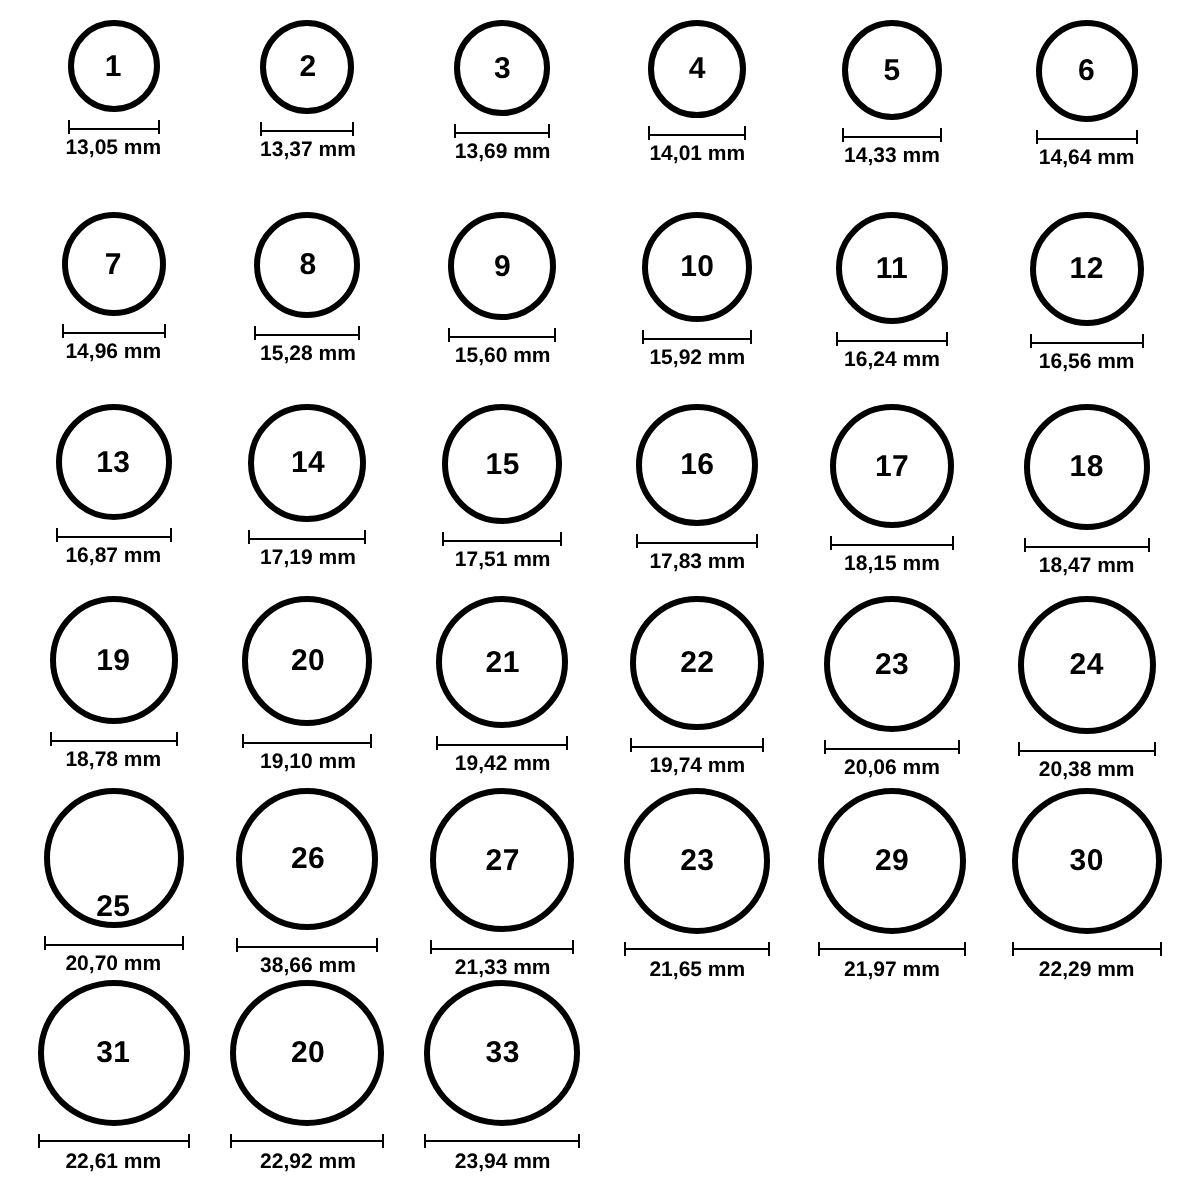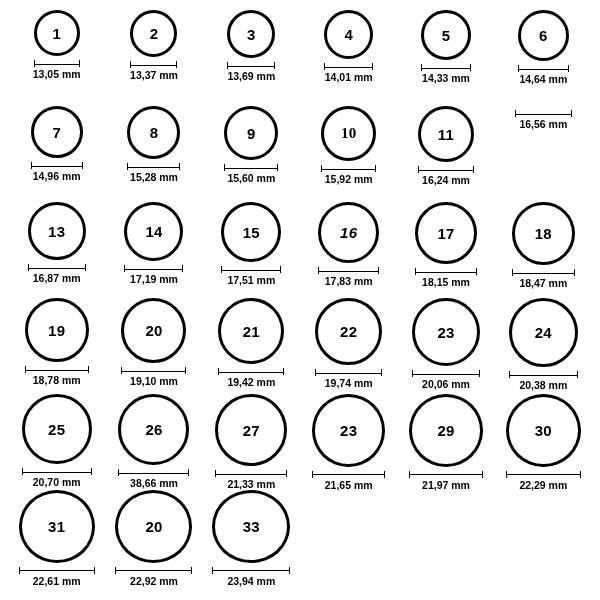--- a/index.html
+++ b/index.html
@@ -160,38 +160,41 @@
       <div class="ring-cell">
         <div class="ring-circle" style="width: 54px; height: 54px;">
           <span class="ring-size">9</span>
         </div>
         <div class="measure">
           <div class="measure-bar" style="width: 54px;"></div>
           <div class="measure-label">15,60 mm</div>
         </div>
       </div>
       <div class="ring-cell">
-        <div class="ring-circle" style="width: 55px; height: 55px; font-family: Liberation Serif, serif;">
+        <div class="ring-circle" style="width: 55px; height: 55px;">
           <span class="ring-size">10</span>
         </div>
         <div class="measure">
           <div class="measure-bar" style="width: 55px;"></div>
           <div class="measure-label">15,92 mm</div>
         </div>
       </div>
       <div class="ring-cell">
         <div class="ring-circle" style="width: 56px; height: 56px;">
           <span class="ring-size">11</span>
         </div>
         <div class="measure">
           <div class="measure-bar" style="width: 56px;"></div>
           <div class="measure-label">16,24 mm</div>
         </div>
       </div>
       <div class="ring-cell">
+        <div class="ring-circle" style="width: 57px; height: 57px;">
+          <span class="ring-size">12</span>
+        </div>
         <div class="measure">
           <div class="measure-bar" style="width: 57px;"></div>
           <div class="measure-label">16,56 mm</div>
         </div>
       </div>
       <div class="ring-cell">
         <div class="ring-circle" style="width: 58px; height: 58px;">
           <span class="ring-size">13</span>
         </div>
         <div class="measure">
@@ -211,21 +214,21 @@
       <div class="ring-cell">
         <div class="ring-circle" style="width: 60px; height: 60px;">
           <span class="ring-size">15</span>
         </div>
         <div class="measure">
           <div class="measure-bar" style="width: 60px;"></div>
           <div class="measure-label">17,51 mm</div>
         </div>
       </div>
       <div class="ring-cell">
-        <div class="ring-circle" style="width: 61px; height: 61px; font-style: italic;">
+        <div class="ring-circle" style="width: 61px; height: 61px;">
           <span class="ring-size">16</span>
         </div>
         <div class="measure">
           <div class="measure-bar" style="width: 61px;"></div>
           <div class="measure-label">17,83 mm</div>
         </div>
       </div>
       <div class="ring-cell">
         <div class="ring-circle" style="width: 62px; height: 62px;">
           <span class="ring-size">17</span>
@@ -292,21 +295,21 @@
       <div class="ring-cell">
         <div class="ring-circle" style="width: 69px; height: 69px;">
           <span class="ring-size">24</span>
         </div>
         <div class="measure">
           <div class="measure-bar" style="width: 69px;"></div>
           <div class="measure-label">20,38 mm</div>
         </div>
       </div>
       <div class="ring-cell">
-        <div class="ring-circle" style="width: 70px; height: 70px;">
+        <div class="ring-circle" style="width: 70px; height: 70px; align-items: flex-end;">
           <span class="ring-size">25</span>
         </div>
         <div class="measure">
           <div class="measure-bar" style="width: 70px;"></div>
           <div class="measure-label">20,70 mm</div>
         </div>
       </div>
       <div class="ring-cell">
         <div class="ring-circle" style="width: 71px; height: 71px;">
           <span class="ring-size">26</span>

